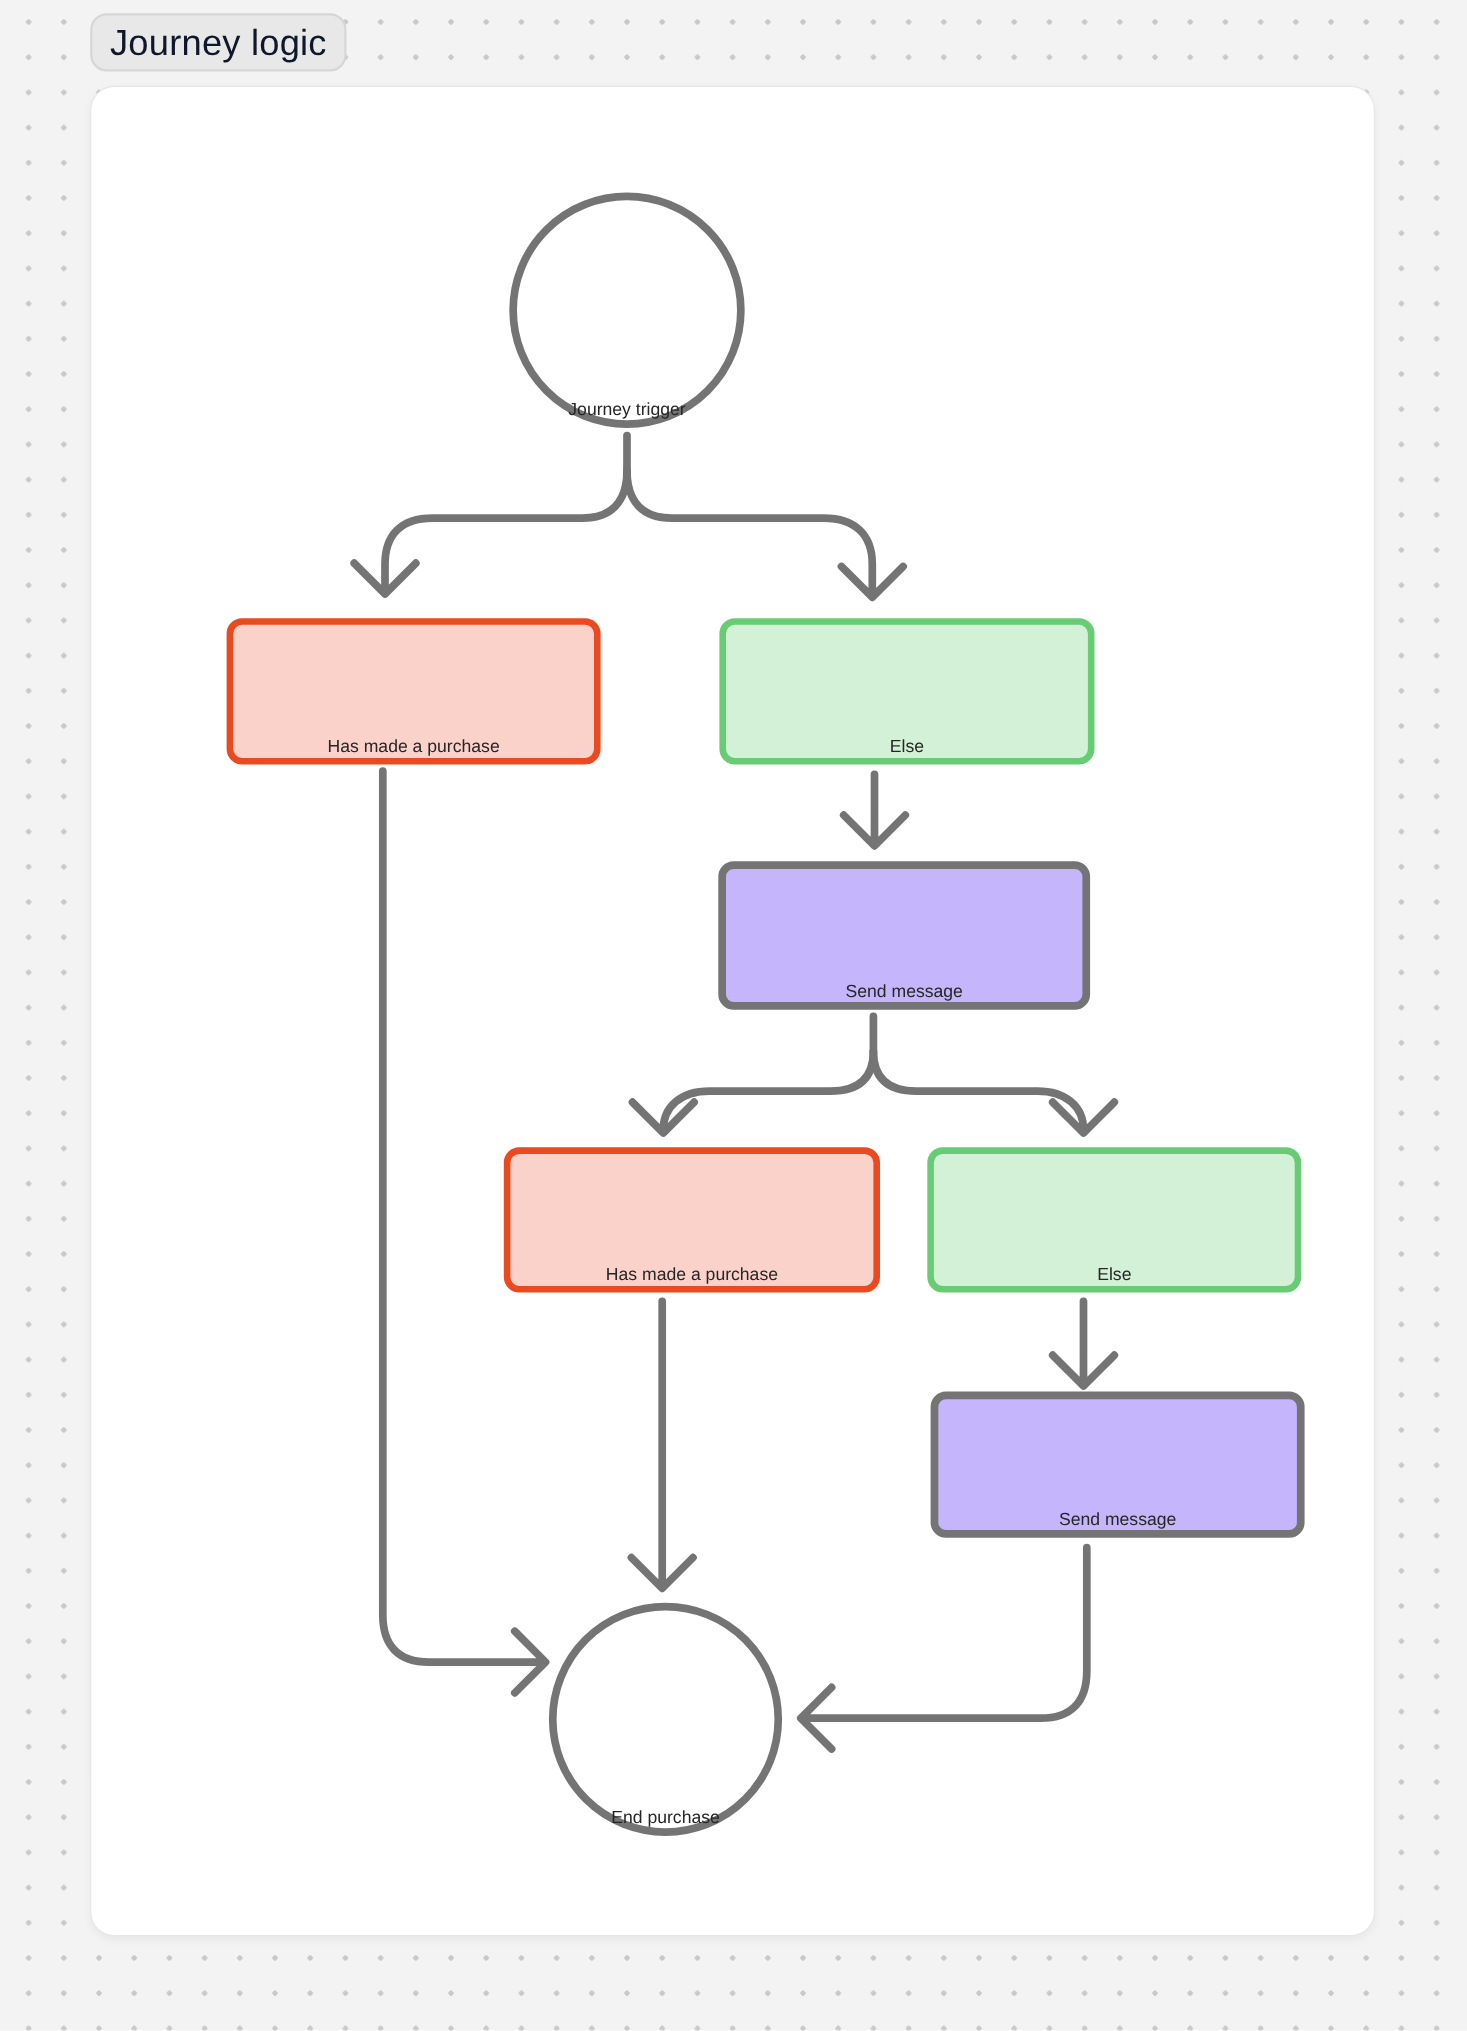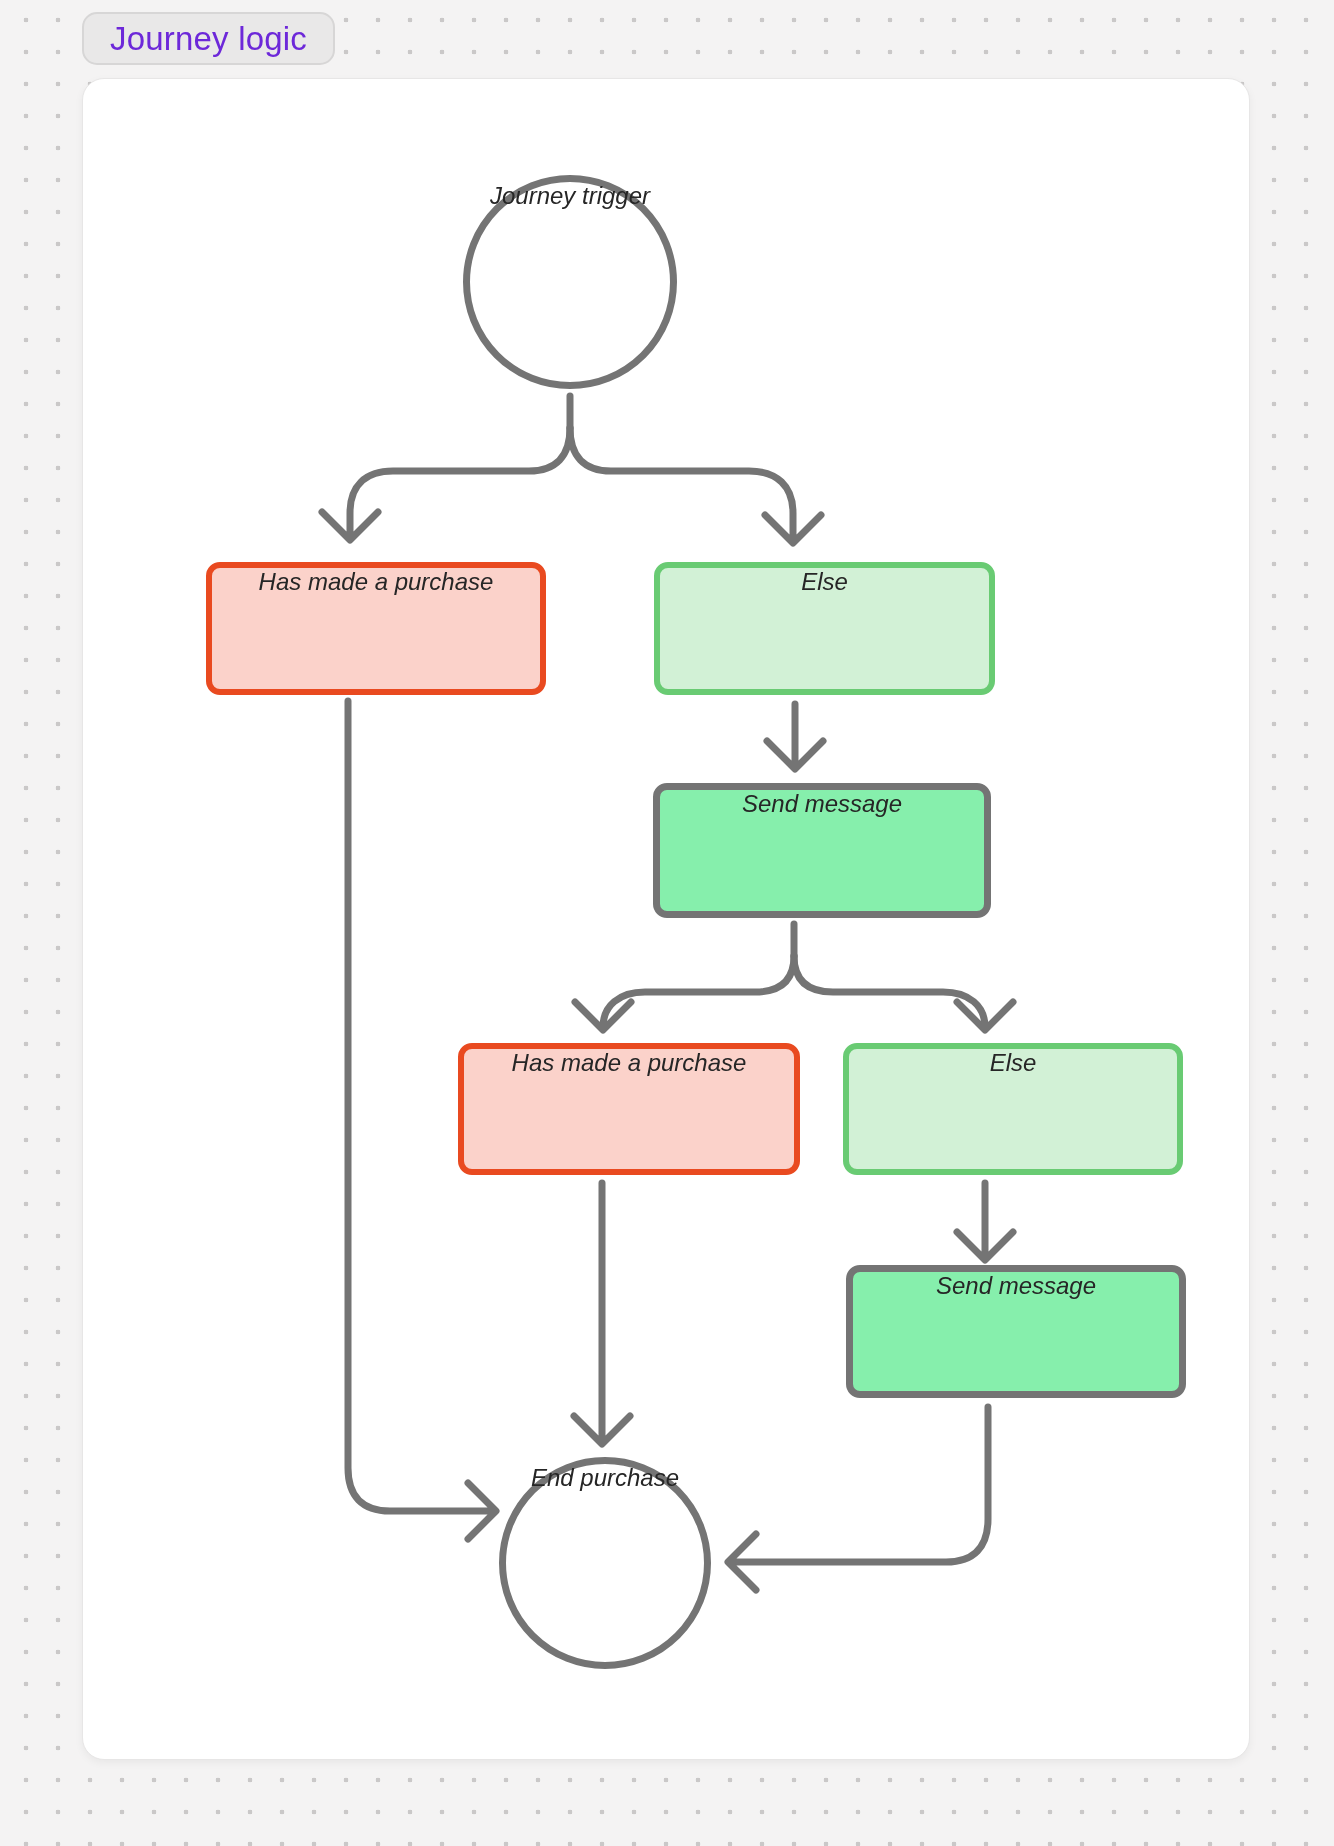--- a/index.html
+++ b/index.html
@@ -15,44 +15,44 @@
   body{
     font-family:"Liberation Sans", sans-serif;
     background-color:#f4f3f3;
     background-image:radial-gradient(circle, #cac8c8 2.2px, rgba(202,200,200,0) 2.6px);
     background-size:32px 32px;
     background-position:10px 4px;
     position:relative;
   }
   .title-pill{
     position:absolute; left:82px; top:12px; height:53px;
-    padding:0 26px; display:flex; align-items:center;
+    padding:0 16px; display:flex; align-items:center;
     background:#e9e8e8; border:2px solid #d7d6d6; border-radius:15px;
-    font-size:33px; color:#6d28d9; letter-spacing:0.2px;
+    font-size:33px; color:#0f172a; letter-spacing:0.2px;
   }
   .canvas-card{
     position:absolute; left:82px; top:78px; width:1168px; height:1682px;
     background:#ffffff; border:1px solid #e7e6e6; border-radius:22px;
     box-shadow:0 3px 8px rgba(0,0,0,0.05);
   }
   svg.connectors{position:absolute; left:0; top:0; pointer-events:none;}
   svg.connectors path{
     stroke:var(--connector); stroke-width:7; fill:none;
     stroke-linecap:round; stroke-linejoin:round;
   }
   .node{
-    position:absolute; display:flex; align-items:flex-start; justify-content:center;
-    text-align:center; font-size:24px; color:var(--node-text);
-    background:#ffffff; cursor:default;font-style:italic;
+    position:absolute; display:flex; align-items:flex-end; justify-content:center;
+    text-align:center; font-size:16px; color:var(--node-text);
+    background:#ffffff; cursor:default;
   }
   .node-circle{border:7px solid var(--connector); border-radius:50%;}
   .node-box{border-radius:14px;margin-left:28px;}
   .node-condition{border:6px solid var(--red-border); background:var(--red-fill);}
   .node-else{border:6px solid var(--green-border); background:var(--green-fill);}
-  .node-action{border:7px solid var(--connector); background:#86efac;}
+  .node-action{border:7px solid var(--connector); background:#c4b5fd;}
 
   #node-trigger{left:463px; top:175px; width:214px; height:214px;}
   #node-cond1{left:178px; top:562px; width:340px; height:133px;}
   #node-else1{left:626px; top:562px; width:341px; height:133px;}
   #node-send1{left:625px; top:783px; width:338px; height:135px;}
   #node-cond2{left:430px; top:1043px; width:342px; height:132px;}
   #node-else2{left:815px; top:1043px; width:340px; height:132px;}
   #node-send2{left:818px; top:1265px; width:340px; height:133px;}
   #node-end{left:499px; top:1457px; width:212px; height:212px;}
 </style>

